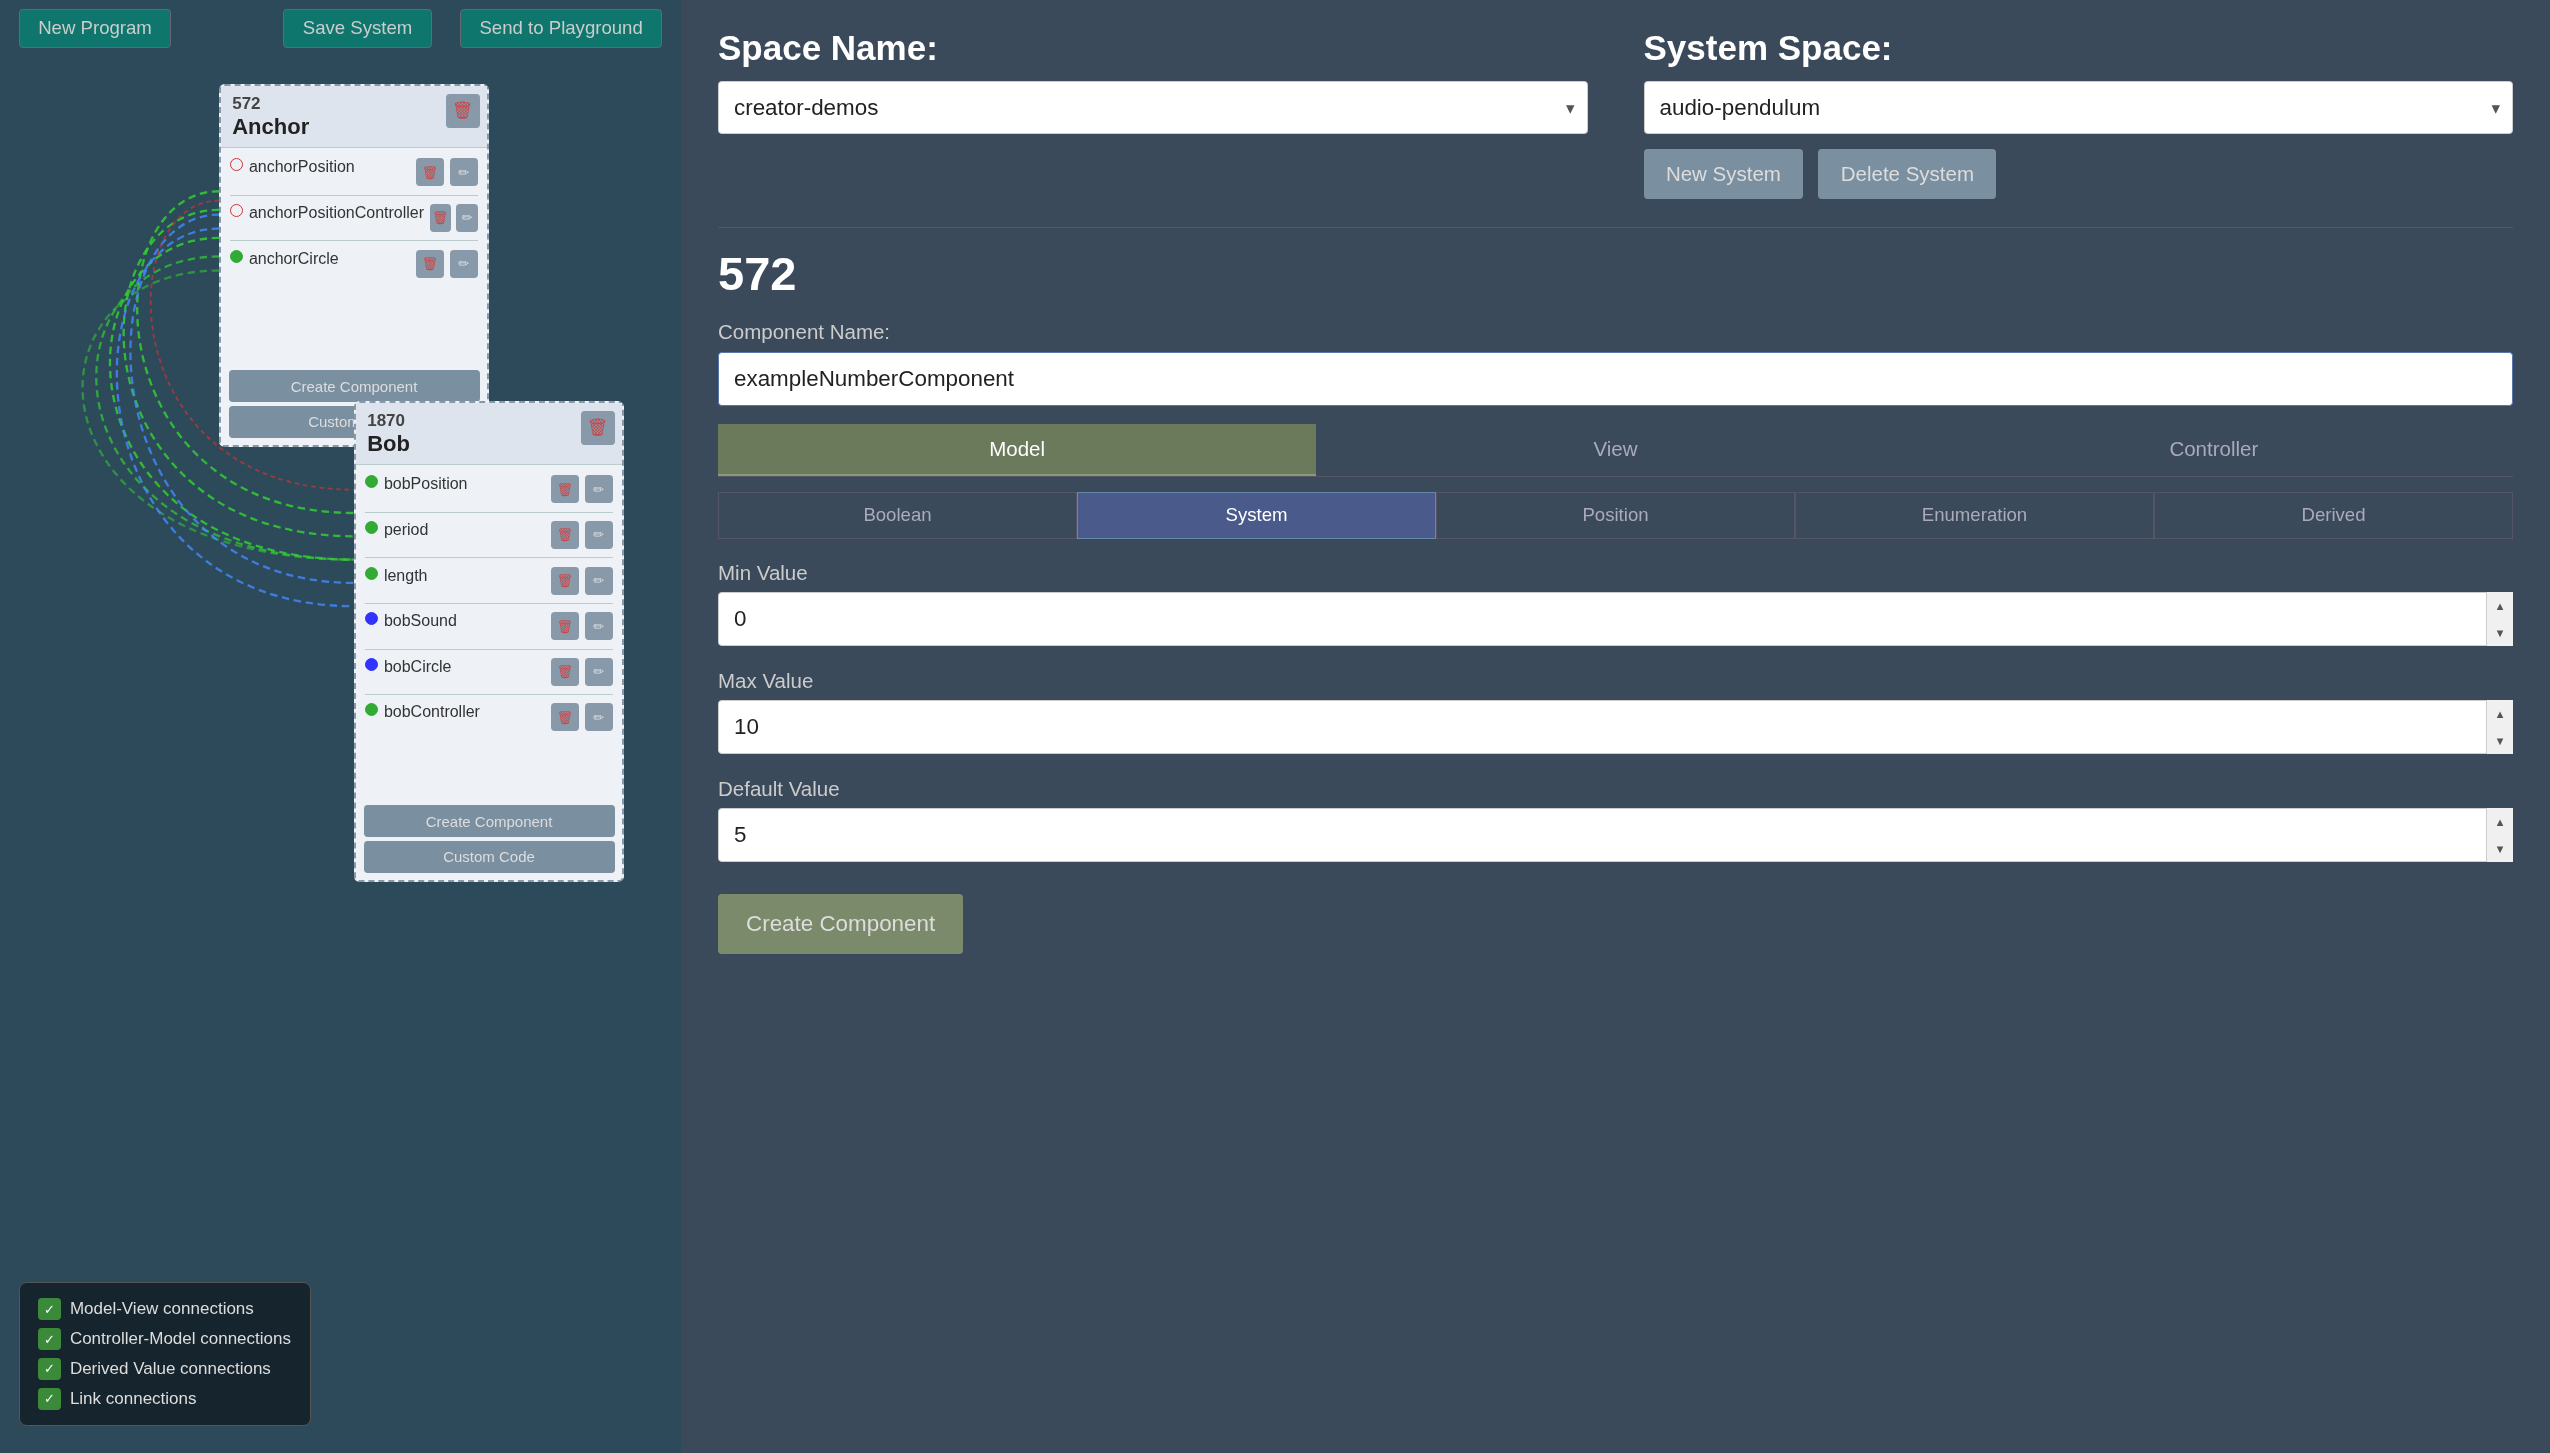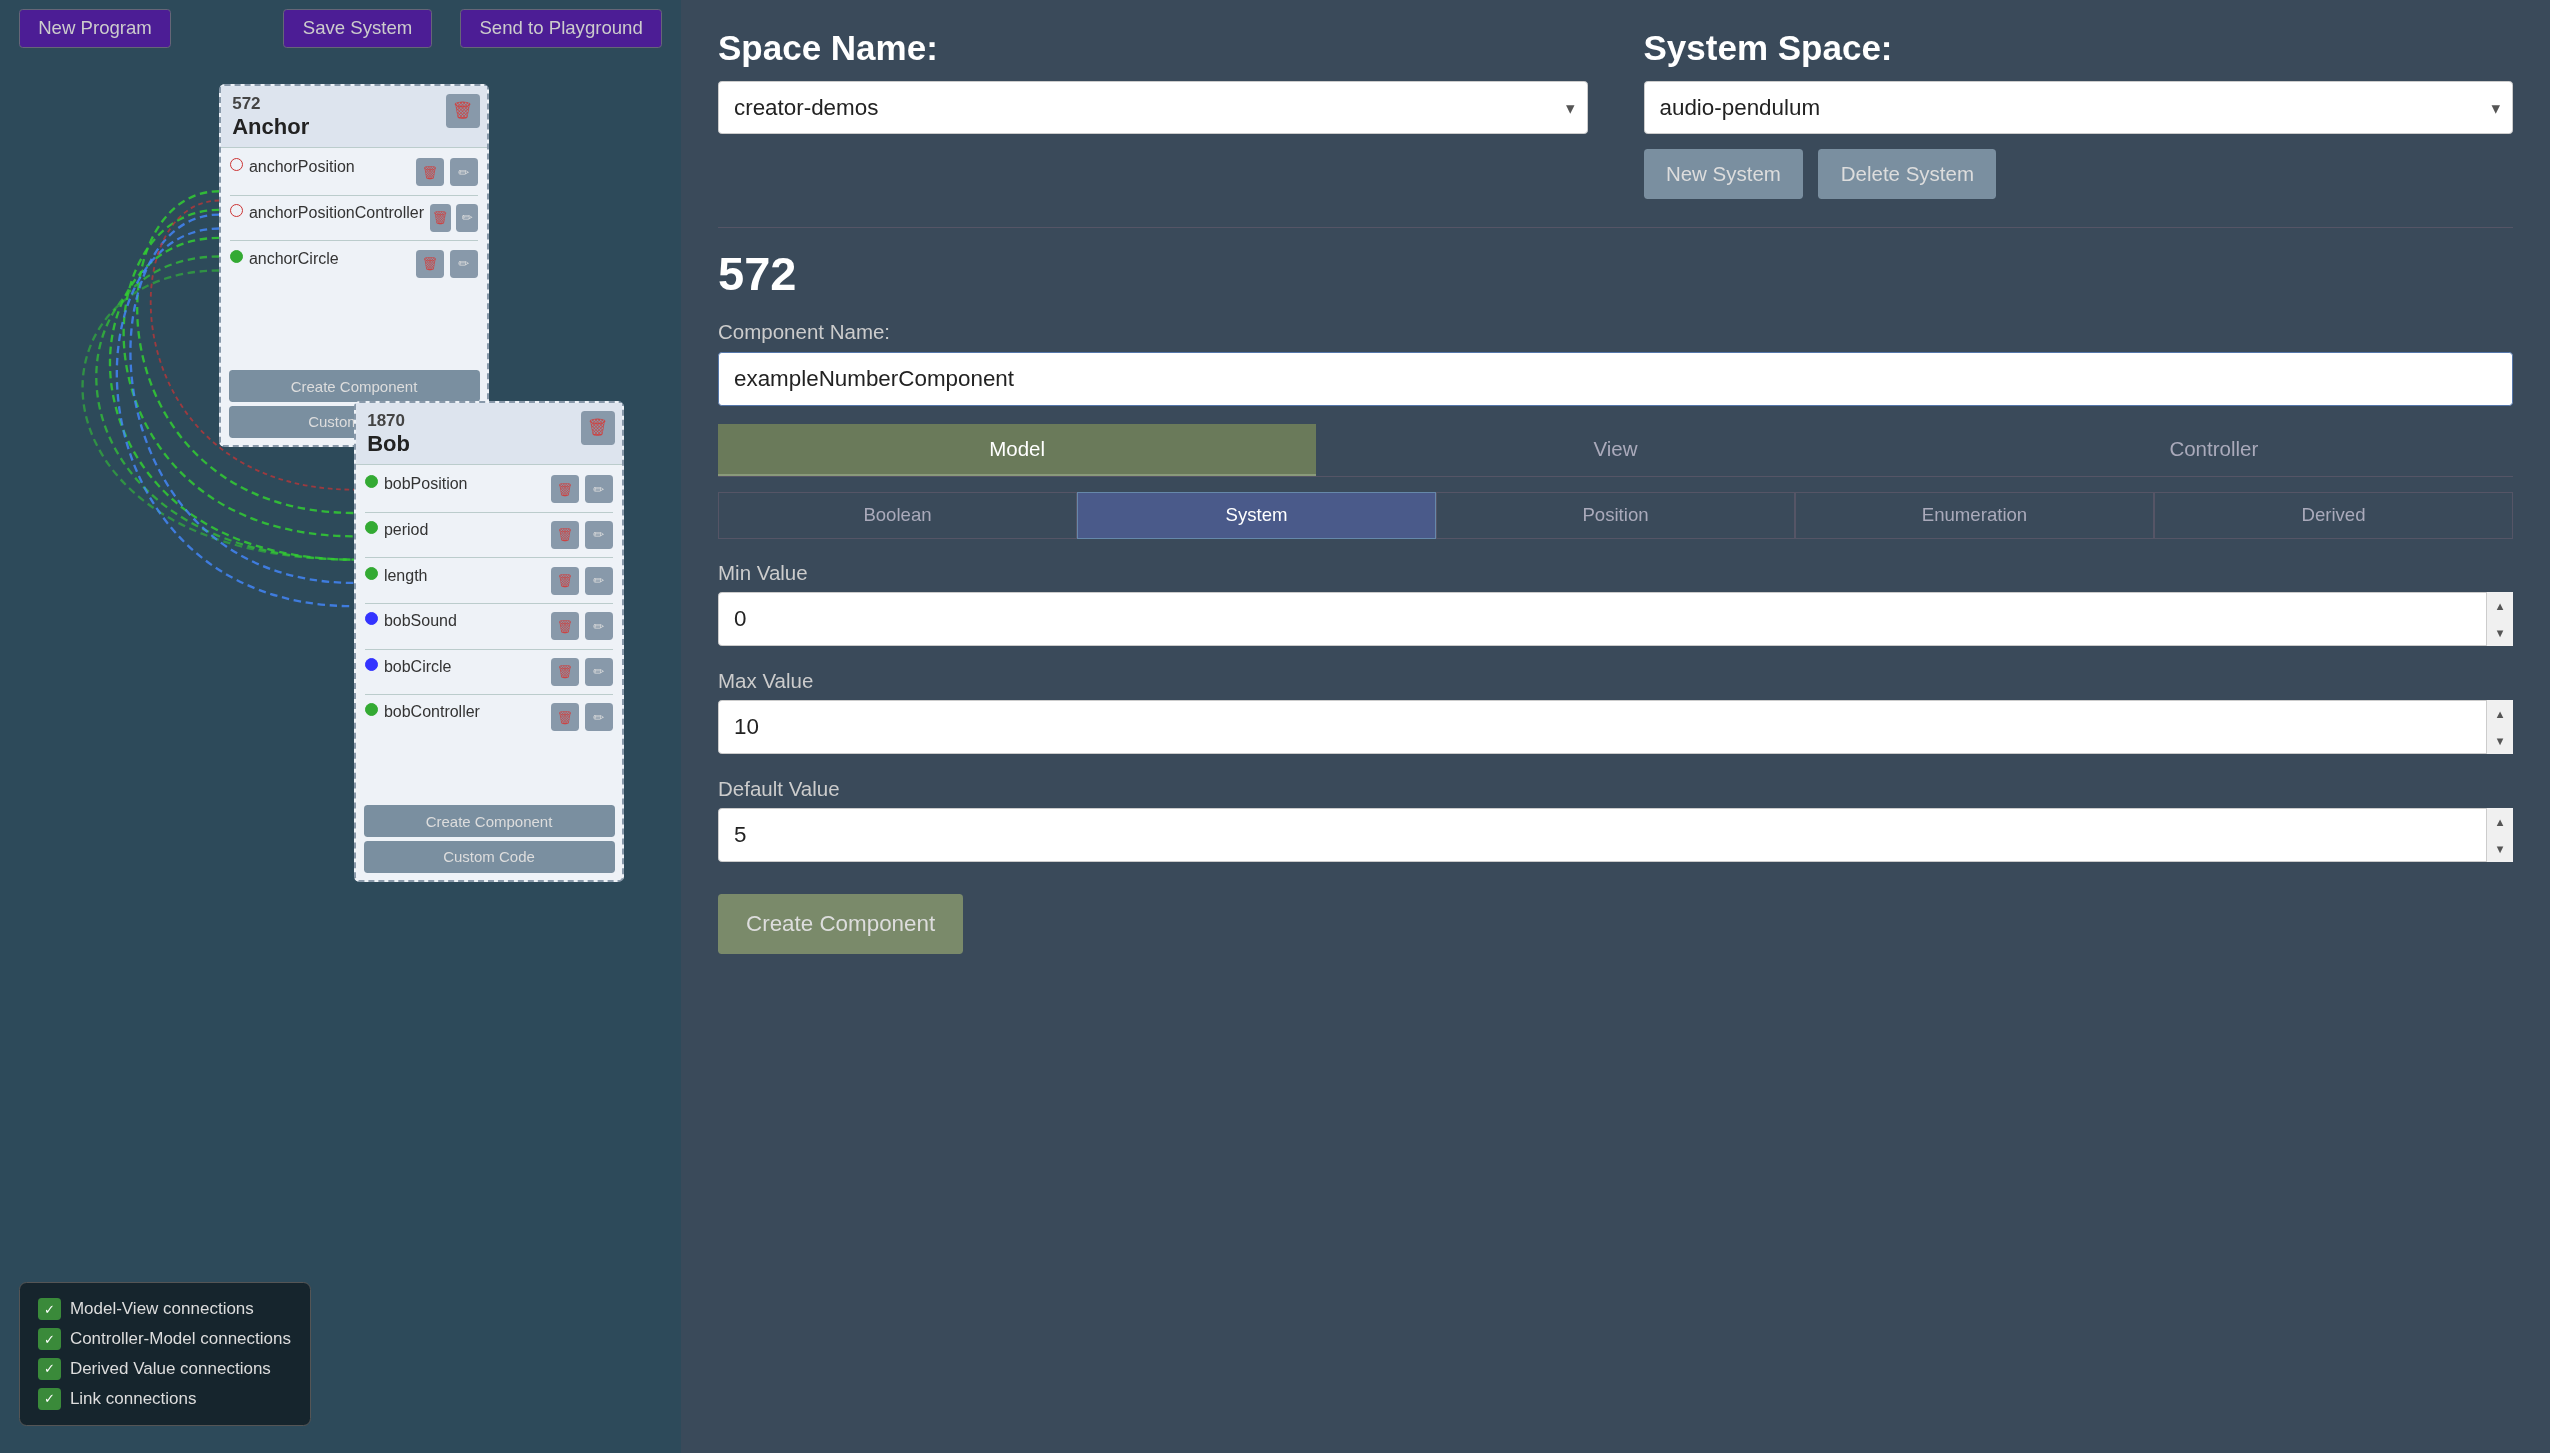--- a/index.html
+++ b/index.html
@@ -24,21 +24,21 @@
     .top-toolbar {
       display: flex;
       height: 56px;
       align-items: center;
       justify-content: space-between;
       padding: 0 18.6px;
       background: #2d4a5a;
     }
 
     .toolbar-btn {
-      background: #4c1d95;
+      background: #0f766e;
       color: #ccc;
       border: 0.9px solid #667;
       border-radius: 3.7px;
       padding: 7.5px 18.6px;
       font-size: 18.6px;
       cursor: pointer;
       text-align: right;
     }
 
     .canvas-area {

